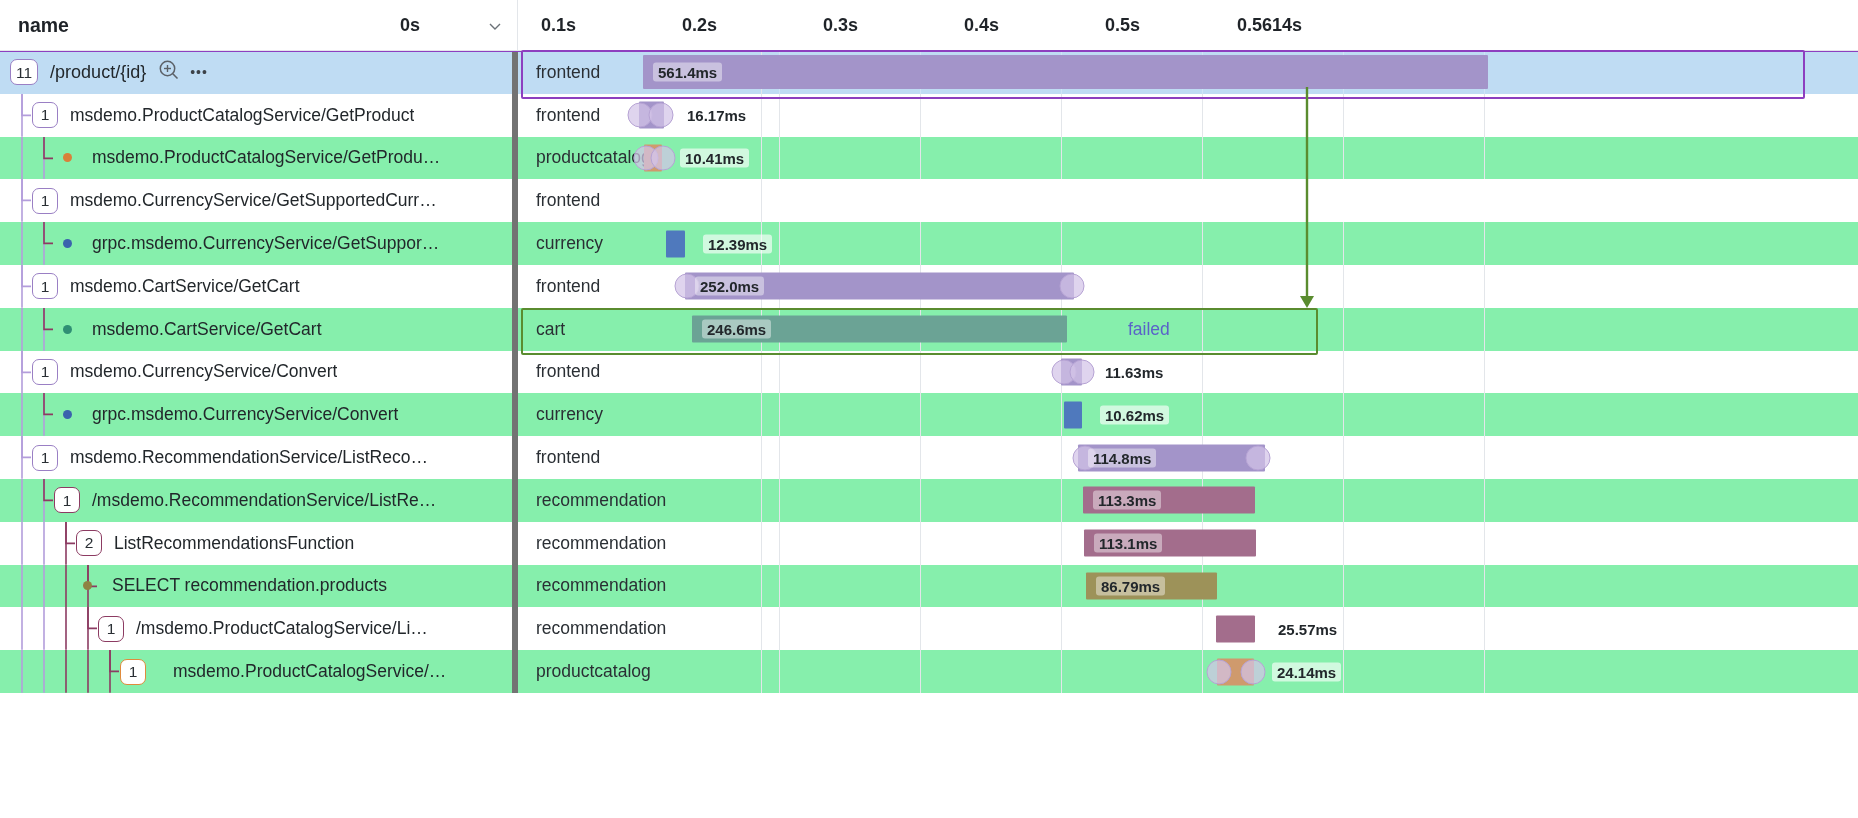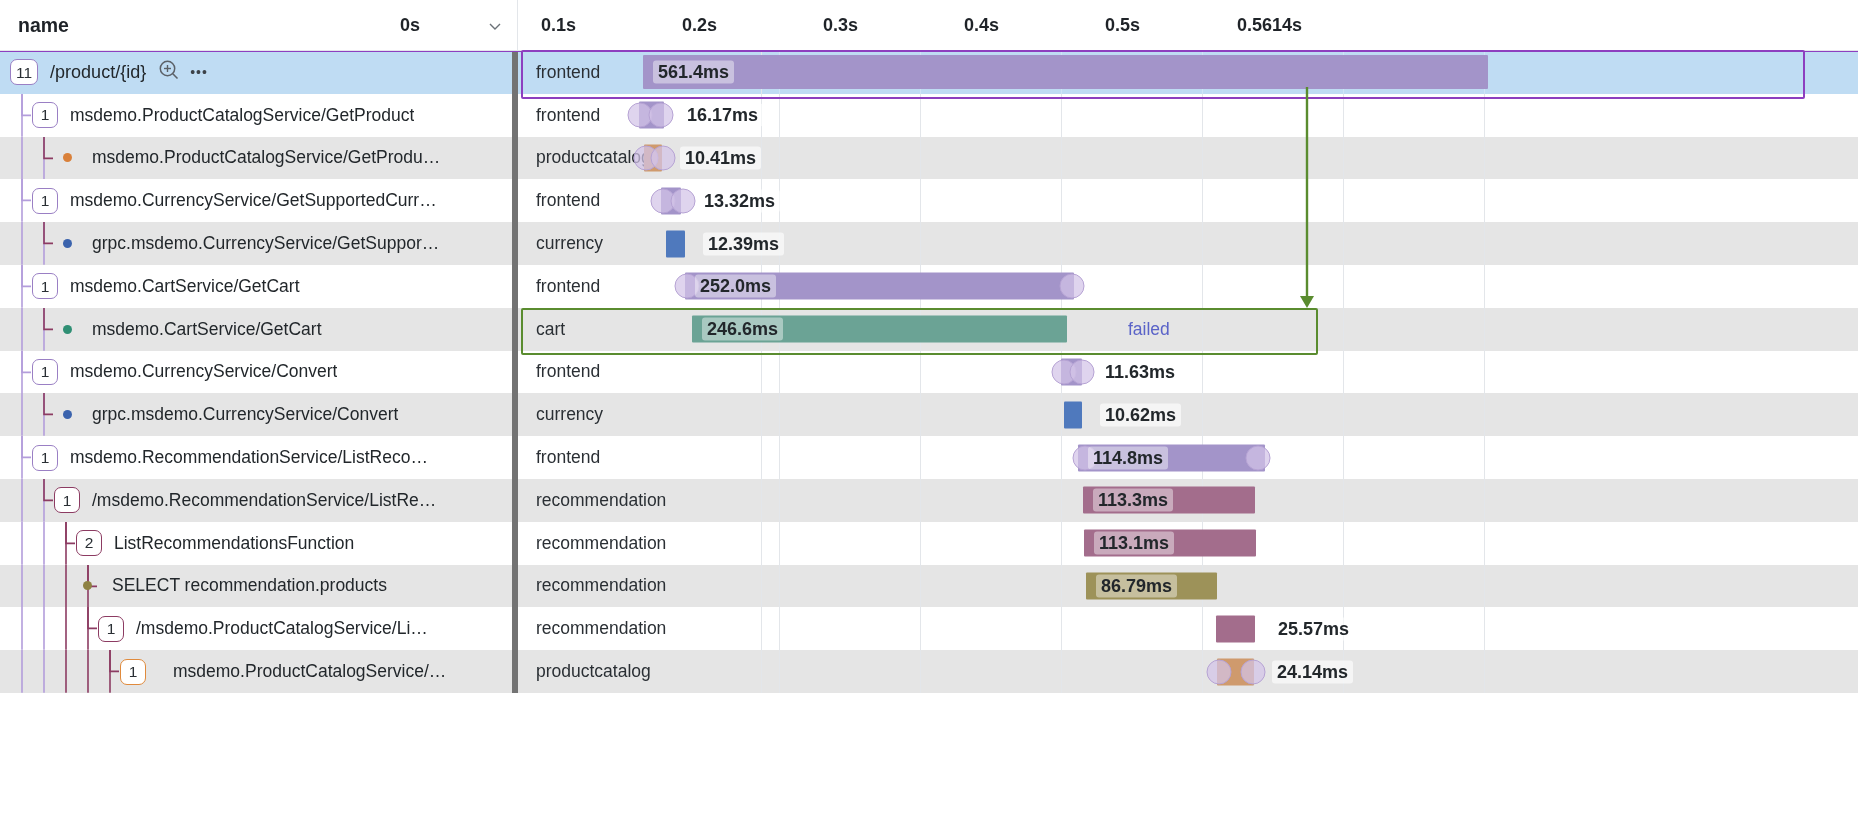--- a/index.html
+++ b/index.html
@@ -49,21 +49,21 @@
   }
 
   
   .rows{position:relative;}
   .row{
     display:flex;align-items:stretch;
     height:42.8px;
     box-sizing:border-box;
     position:relative;
   }
-  .row.alt   {background:#e5e5e5;}
+  .row.alt   {background:#86efac;}
   .row.plain {background:#ffffff;}
   .row.selected{background:#bfdcf3;}
 
   .cell-name{
     position:relative;
     display:flex;align-items:center;
     box-sizing:border-box;
     border-right:6px solid #737373;
     overflow:hidden;
   }
@@ -128,21 +128,21 @@
     height:27px;border-radius:1px;
   }
   .bar.tall{height:34px;}
   .evt{
     position:absolute;top:50%;transform:translate(-50%,-50%);
     width:23px;height:23px;border-radius:50%;
     background:rgba(210,196,232,.72);border:1px solid #b6a3d4;
   }
   .dur{
     position:absolute;top:50%;transform:translateY(-50%);
-    font-size:18px;font-weight:700;color:#22272b;white-space:nowrap;
+    font-size:15px;font-weight:700;color:#22272b;white-space:nowrap;
     background:rgba(255,255,255,.62);
     padding:1px 5px;border-radius:3px;text-align:right;
   }
   .dur.inside{background:rgba(255,255,255,.42);}
   .failed{
     position:absolute;top:50%;transform:translateY(-50%);
     font-size:17.5px;color:#5a63c8;white-space:nowrap;
   }
 
   
@@ -287,32 +287,20 @@
             </svg>
           </div>
           <div style="display: flex; align-items: center; position: relative; z-index: 2; width: 100%; padding-left: 32px; box-sizing: border-box;">
             <div class="badge b-purple">1</div>
             <span class="span-label" style="margin-left: 12px;">msdemo.CurrencyService/GetSupportedCurr…</span>
           </div>
         </div>
         <div class="cell-service col-service">
           <span>frontend</span>
         </div>
-        <div class="cell-time col-time">
-          <div class="grid-line" style="left: 17px;"></div>
-          <div class="grid-line" style="left: 158px;"></div>
-          <div class="grid-line" style="left: 299px;"></div>
-          <div class="grid-line" style="left: 440px;"></div>
-          <div class="grid-line" style="left: 581px;"></div>
-          <div class="grid-line" style="left: 722px;"></div>
-          <div class="bar" style="left: -101px; width: 20px; background: rgb(163, 148, 201);"></div>
-          <div class="evt" style="left: -99px;"></div>
-          <div class="evt" style="left: -79px;"></div>
-          <div class="dur" style="left: -63px;">13.32ms</div>
-        </div>
       </div>
       <div class="row alt">
         <div class="cell-name col-name">
           <div class="tree">
             <svg width="100%" height="42.8" style="display:block">
               <line x1="22" y1="0" x2="22" y2="42.8" stroke="#b39ddb" stroke-width="1.6"></line>
               <line x1="44" y1="0" x2="44" y2="42.8" stroke="#b39ddb" stroke-width="1.6"></line>
               <path d="M44 0 L44 21.4 L53 21.4" fill="none" stroke="#8c3b62" stroke-width="1.6"></path>
             </svg>
           </div>

